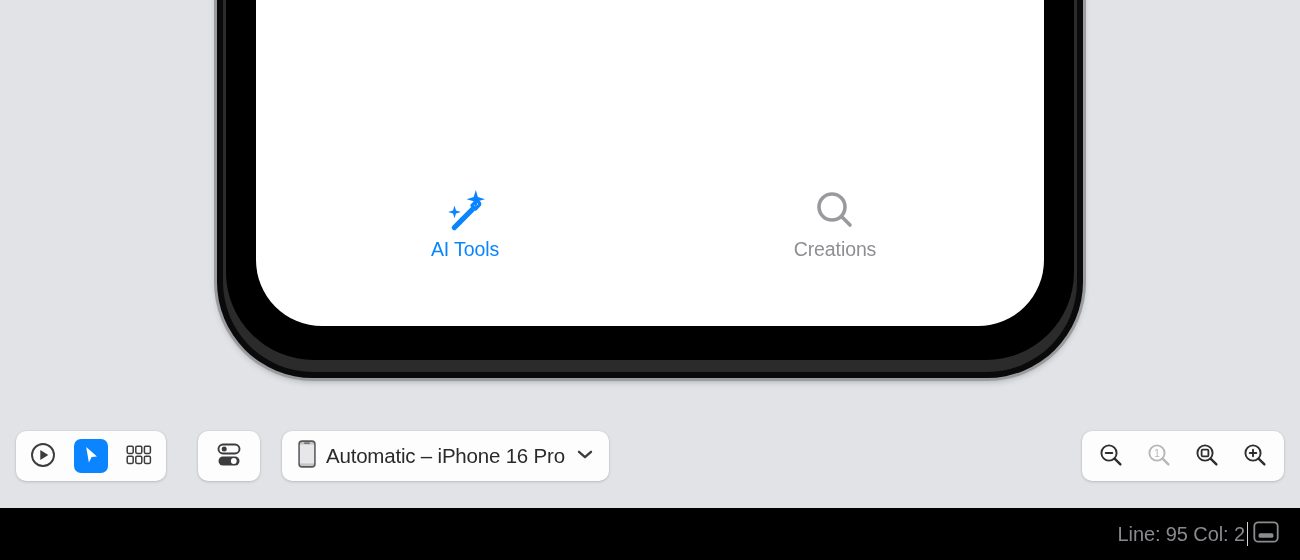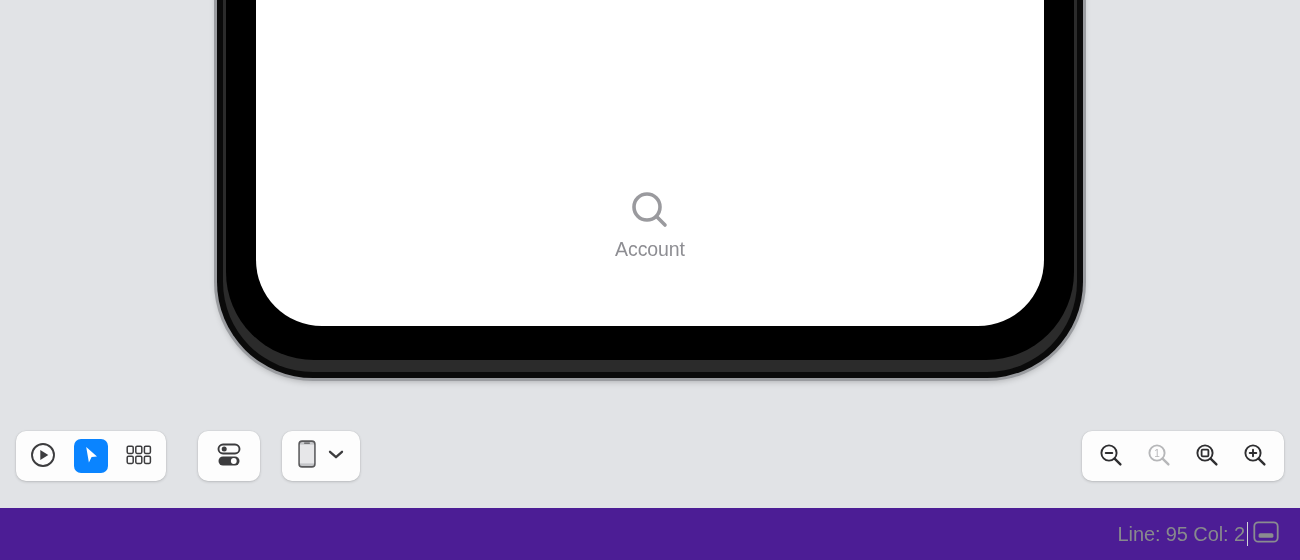--- a/index.html
+++ b/index.html
@@ -149,21 +149,21 @@
     white-space: nowrap;
   }
 
   
   .statusbar {
     position: absolute;
     left: 0;
     top: 508px;
     width: 1300px;
     height: 52px;
-    background: #4c1d95;
+    background: #000000;
     display: flex;
     align-items: center;
     justify-content: flex-end;
     padding-right: 18px;
     gap: 2px;
   }
   .status-text {
     font-size: 20px;
     color: #87898d;
     letter-spacing: -0.1px;
@@ -191,30 +191,43 @@
   <div class="canvas">
 
     <div class="device">
       <div class="device-inner">
         <div class="device-black">
 
           <div class="device-screen">
 
             <div class="tabbar">
 
+              <div class="tab active">
+                <span class="tab-icon">
+                  <svg width="52" height="46" viewBox="0 0 52 46" fill="#0a84ff">
+                    <path d="M13.5 37.8 L32.4 18.8 L36.0 22.4 L17.1 41.4 Q15.3 43.2 13.5 41.4 Q11.7 39.6 13.5 37.8 Z"></path>
+                    <path d="M33.9 17.3 L36.9 14.3 L40.5 17.9 L37.5 20.9 Z" opacity="0"></path>
+                    <path d="M32.9 17.4 L36.2 14.1 Q38.0 12.3 39.8 14.1 Q41.6 15.9 39.8 17.7 L36.5 21.0 Z" fill="none" stroke="#0a84ff" stroke-width="3.2" stroke-linejoin="round"></path>
+                    <path d="M36.8 2.0 L38.9 9.1 L46.0 11.2 L38.9 13.3 L36.8 20.4 L34.7 13.3 L27.6 11.2 L34.7 9.1 Z"></path>
+                    <path d="M15.5 17.5 L17.0 22.4 L21.9 23.9 L17.0 25.4 L15.5 30.3 L14.0 25.4 L9.1 23.9 L14.0 22.4 Z"></path>
+                    <path d="M22.0 29.0 L22.9 31.9 L25.8 32.8 L22.9 33.7 L22.0 36.6 L21.1 33.7 L18.2 32.8 L21.1 31.9 Z"></path>
+                  </svg>
+                </span>
+                <span class="tab-label">AI Tools</span>
+              </div>
 
 
               <div class="tab inactive">
                 <span class="tab-icon">
                   <svg width="52" height="46" viewBox="0 0 52 46" fill="none" stroke="#9a9a9e" stroke-width="3.6" stroke-linecap="round">
                     <circle cx="23" cy="19" r="13"></circle>
                     <line x1="32.8" y1="28.8" x2="41" y2="37"></line>
                   </svg>
                 </span>
-                <span class="tab-label">Account</span>
+                <span class="tab-label">Creations</span>
               </div>
 
 
             </div>
           </div>
 
         </div>
       </div>
     </div>
 
@@ -266,20 +279,21 @@
     </div>
 
     <div class="tb-group tb-device">
       <span>
         <svg width="18" height="28" viewBox="0 0 18 28">
           <rect x="1.1" y="1.1" width="15.8" height="25.8" rx="3" fill="#c4c5c8" stroke="#58585a" stroke-width="1.6"></rect>
           <rect x="1.9" y="4.6" width="14.2" height="18.8" fill="#e7e7e9"></rect>
           <rect x="6.0" y="2.5" width="6" height="1.2" rx="0.6" fill="#58585a"></rect>
         </svg>
       </span>
+      <span class="device-name">Automatic – iPhone 16 Pro</span>
       <span>
         <svg width="20" height="14" viewBox="0 0 20 14" fill="none" stroke="#3c3c3e" stroke-width="2.3" stroke-linecap="round" stroke-linejoin="round">
           <path d="M4 4.8 L10 10.2 L16 4.8"></path>
         </svg>
       </span>
     </div>
 
     <div class="tb-group tb-zoom">
       <button class="tb-btn">
         <span>

